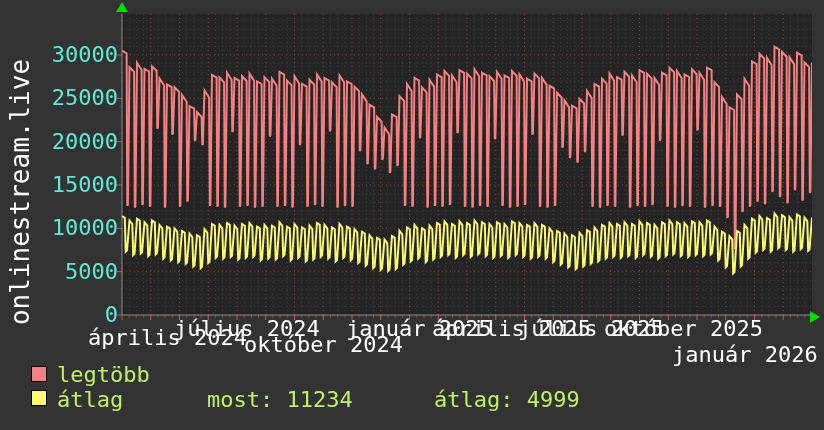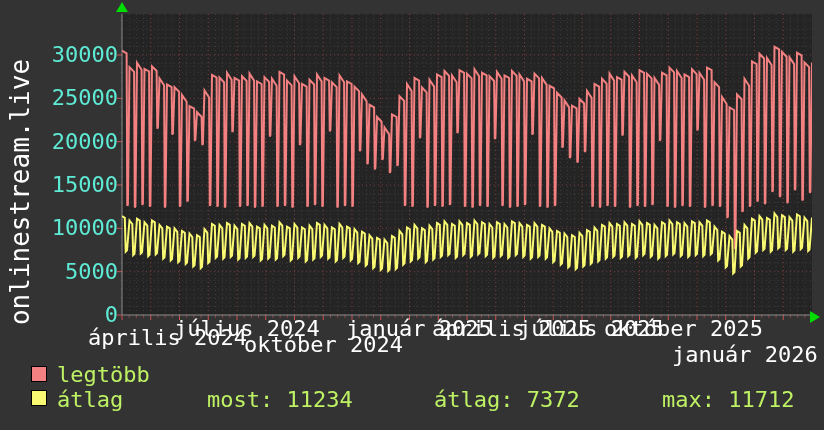--- a/index.html
+++ b/index.html
@@ -343,16 +343,15 @@
   <div class="arrow-right"></div>
 
   <div class="swatch" style="left: 31px; top: 366px; background: rgb(243, 129, 129);"></div>
   <div class="ltext" style="left:57px;top:363px;">legtöbb</div>
 
   <div class="swatch" style="left: 31px; top: 390px; background: rgb(249, 249, 114);"></div>
   <div class="ltext" style="left:57px;top:388px;">átlag</div>
 
   <div class="ltext" style="left:207px;top:388px;"><span>most:</span> <span>11234</span></div>
 
-  <div class="ltext" style="left:434px;top:388px;"><span>átlag:</span> <span>7372</span></div>
-
-  <div class="ltext" style="left:662px;top:388px;"><span>max:</span> <span>11712</span></div>
+  <div class="ltext" style="left:434px;top:388px;"><span>átlag:</span> <span>4999</span></div>
+
 </div>
 
 </body></html>

